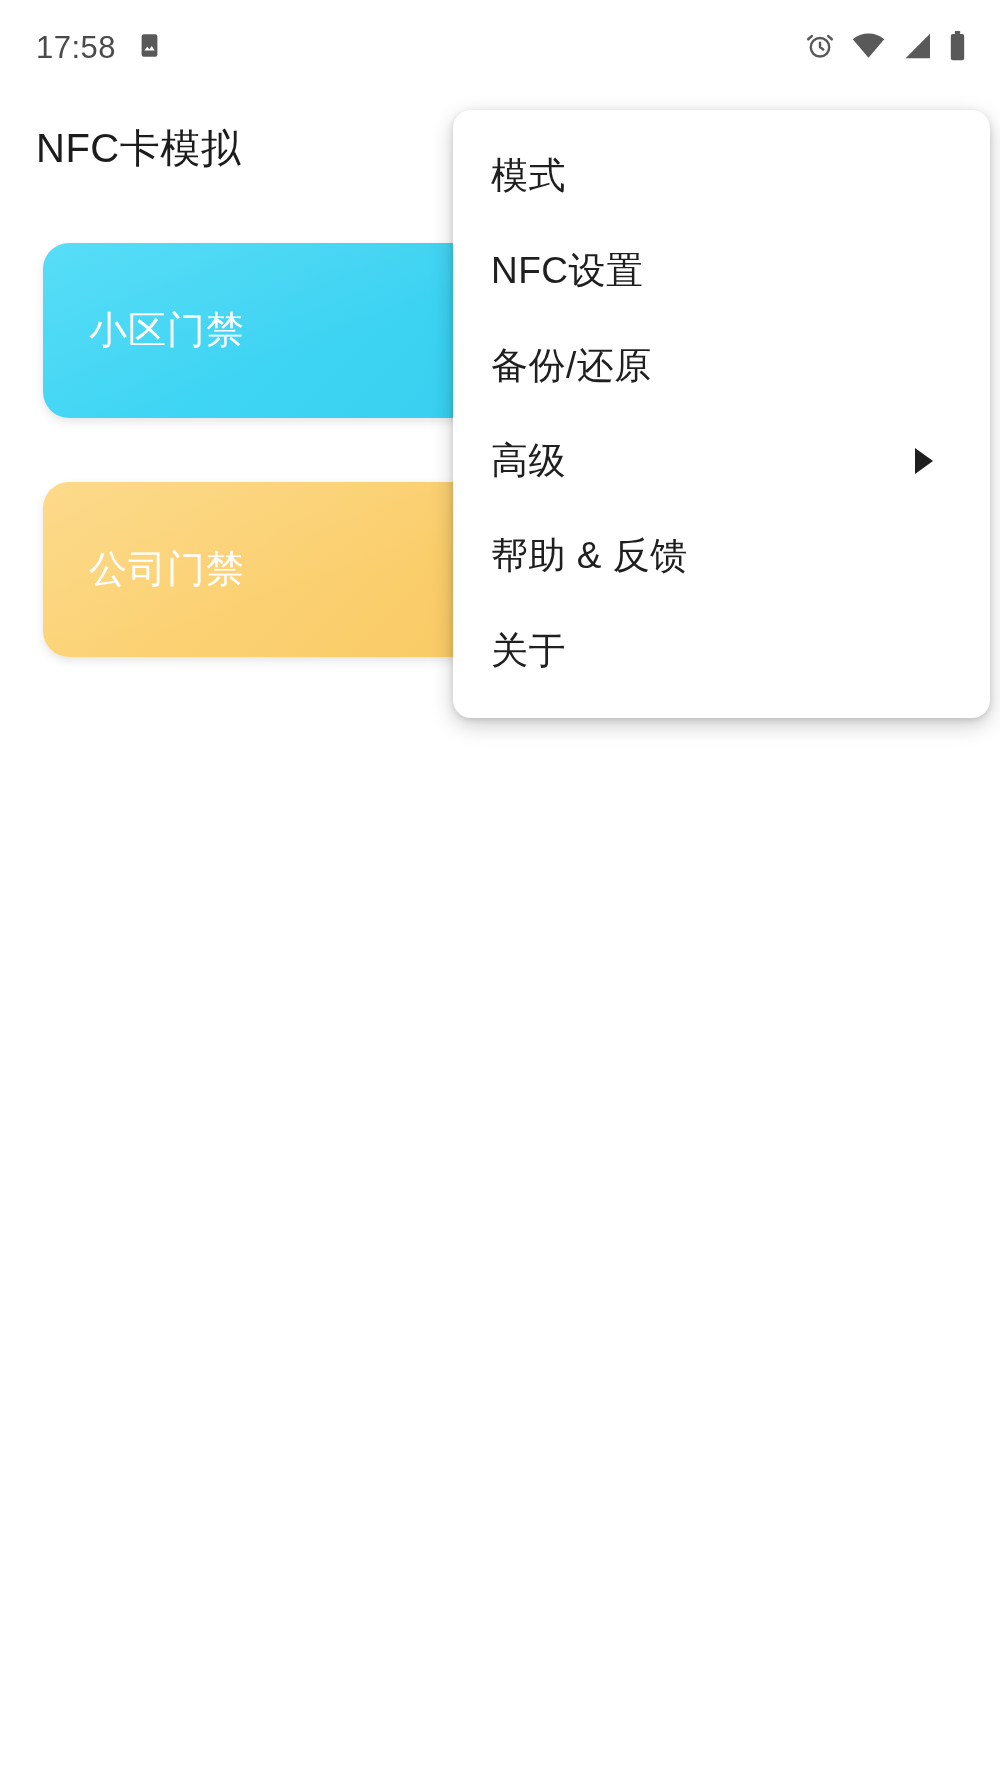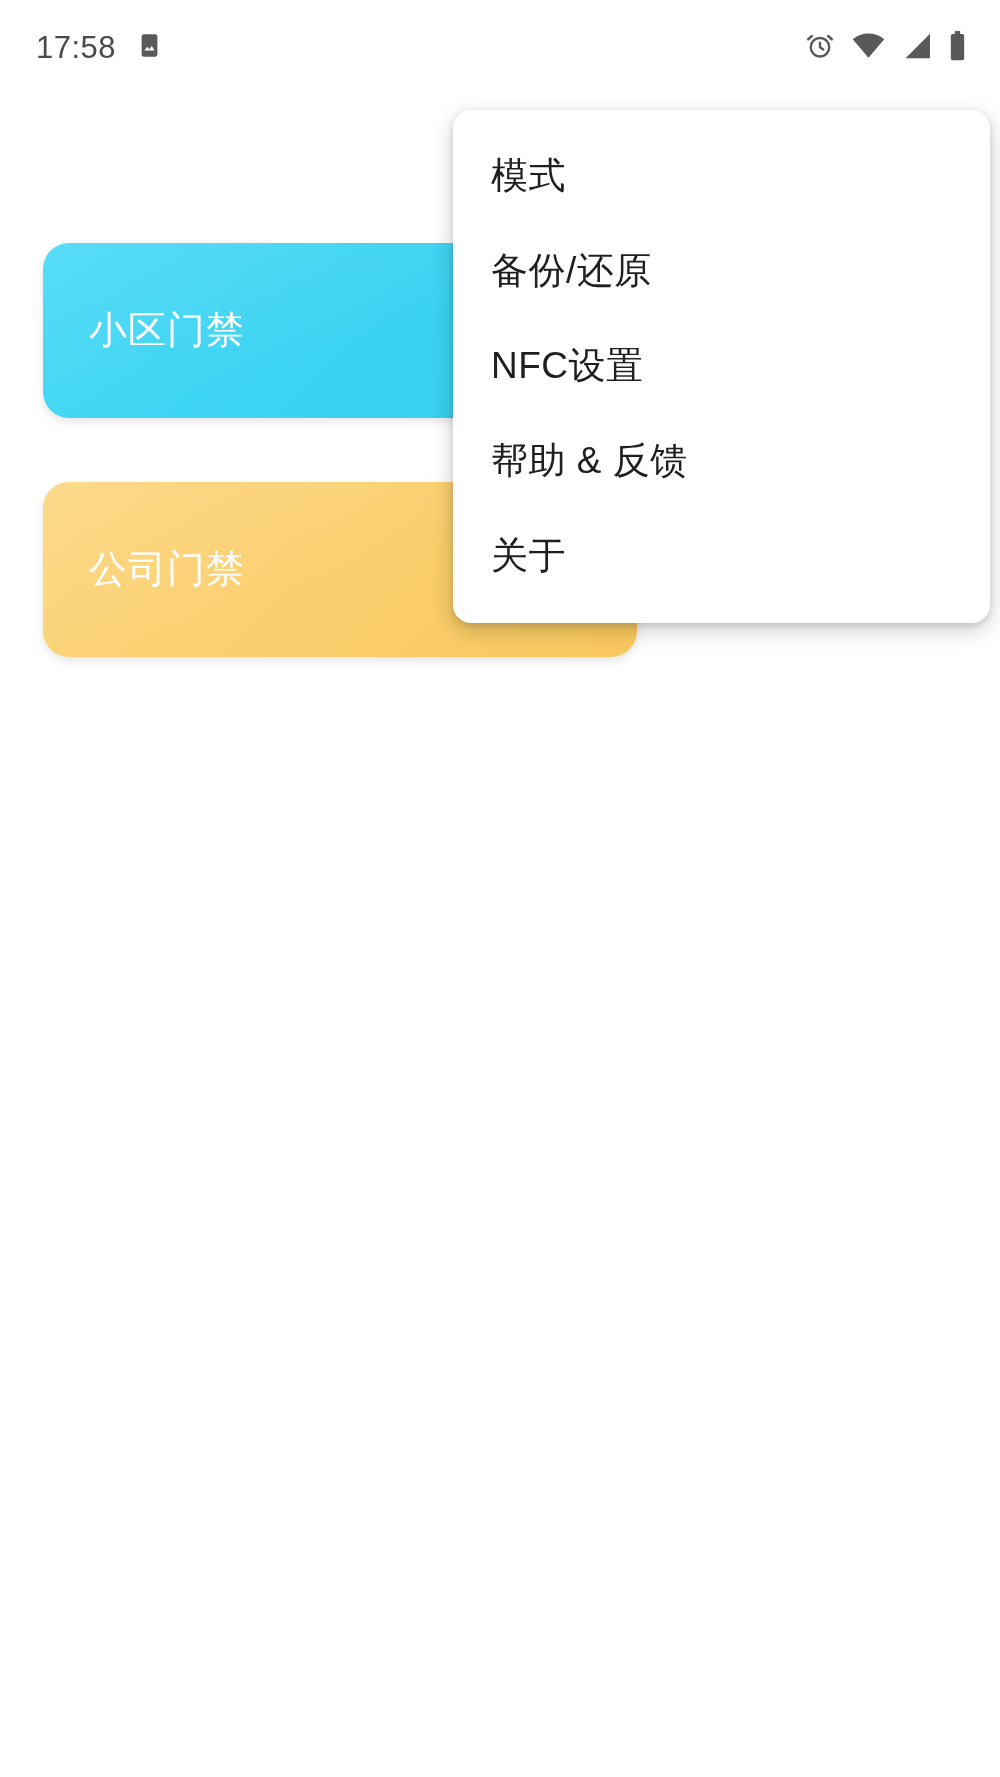--- a/index.html
+++ b/index.html
@@ -178,43 +178,48 @@
       <span class="sicon">
         <svg width="17" height="30" viewBox="0 0 12 22" aria-hidden="true">
           <rect x="4" y="0" width="4" height="2.2" rx="0.6" fill="#595959"></rect>
           <rect x="1.1" y="2.2" width="9.8" height="19.2" rx="1.4" fill="#595959"></rect>
         </svg>
       </span>
 
     </div>
   </div>
 
+  <div class="page-title">NFC卡模拟</div>
 
   <div class="card" id="card-0">
     <span class="card-label">小区门禁</span>
   </div>
 
   <div class="card" id="card-1">
     <span class="card-label">公司门禁</span>
   </div>
 
   <div class="popup-menu">
 
     <div class="menu-item">
       <span class="menu-label">模式</span>
     </div>
 
     <div class="menu-item">
+      <span class="menu-label">NFC设置</span>
+    </div>
+
+    <div class="menu-item">
       <span class="menu-label">备份/还原</span>
     </div>
 
     <div class="menu-item">
-      <span class="menu-label">NFC设置</span>
-    </div>
-
+      <span class="menu-label">高级</span>
+      <span class="submenu-arrow"></span>
+    </div>
 
     <div class="menu-item">
       <span class="menu-label">帮助 &amp; 反馈</span>
     </div>
 
     <div class="menu-item">
       <span class="menu-label">关于</span>
     </div>
 
   </div>

